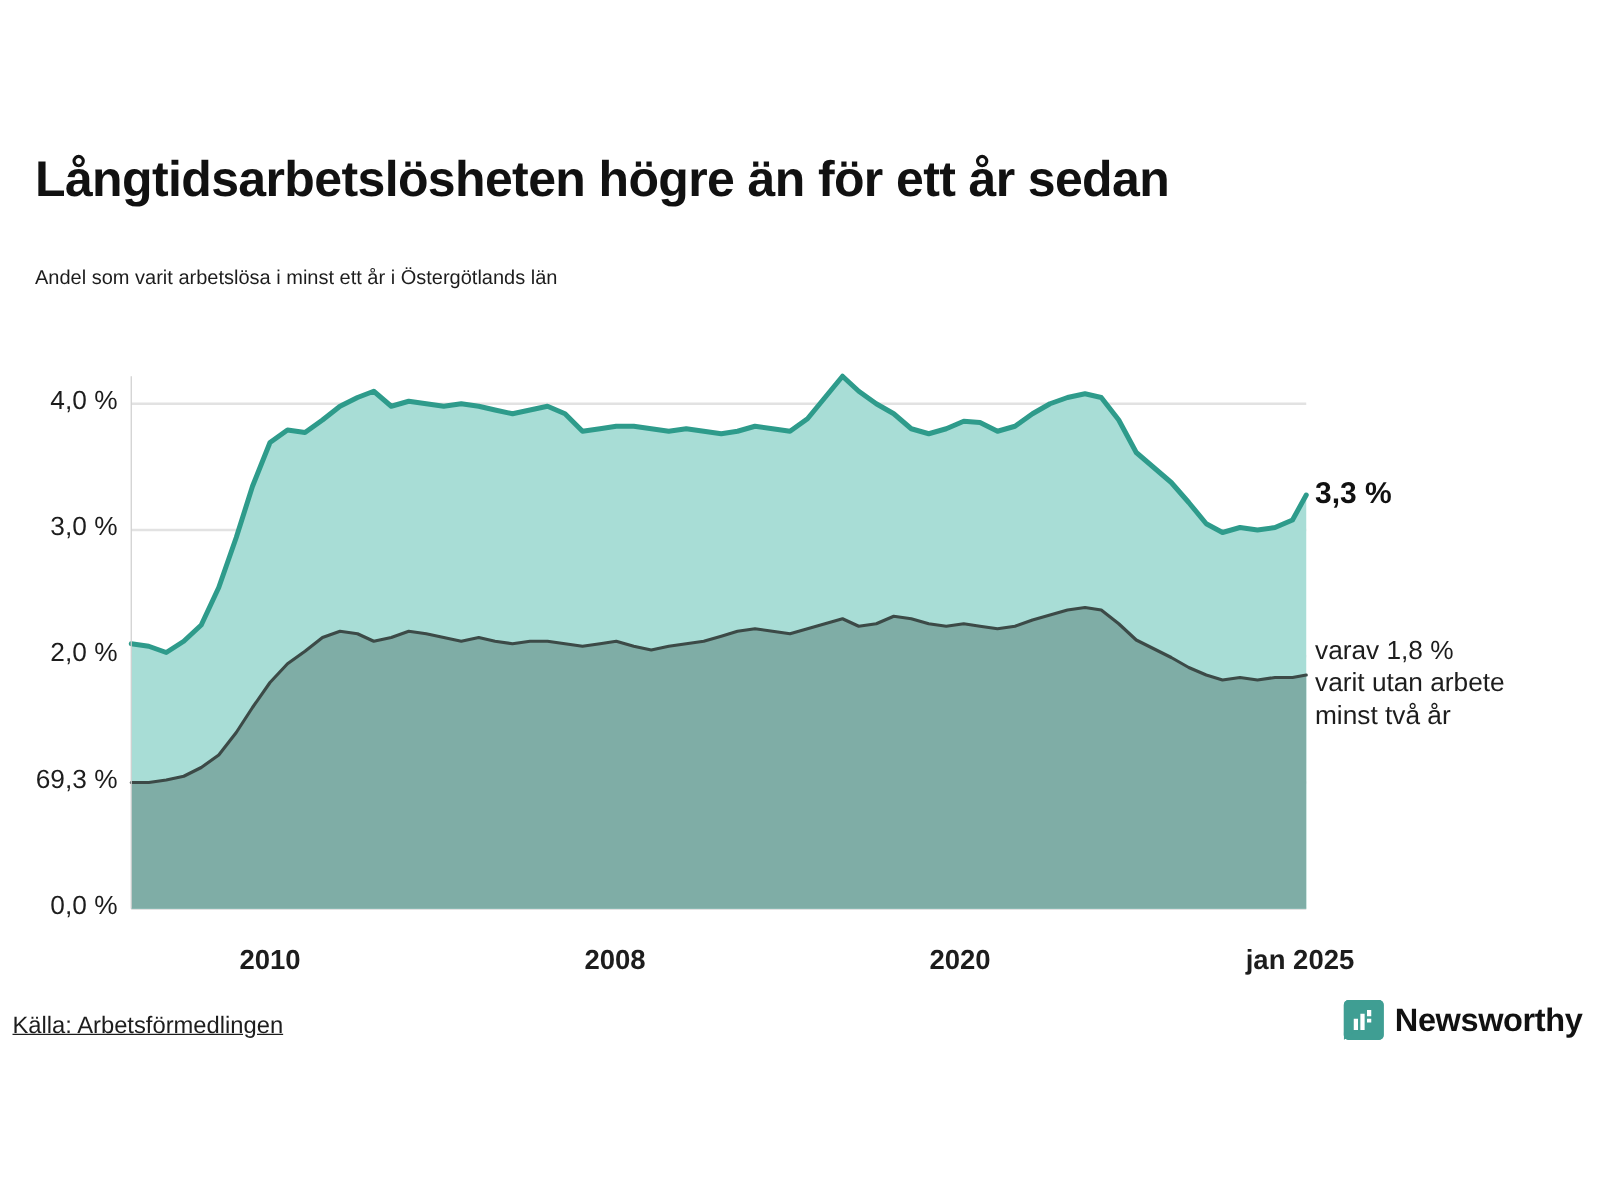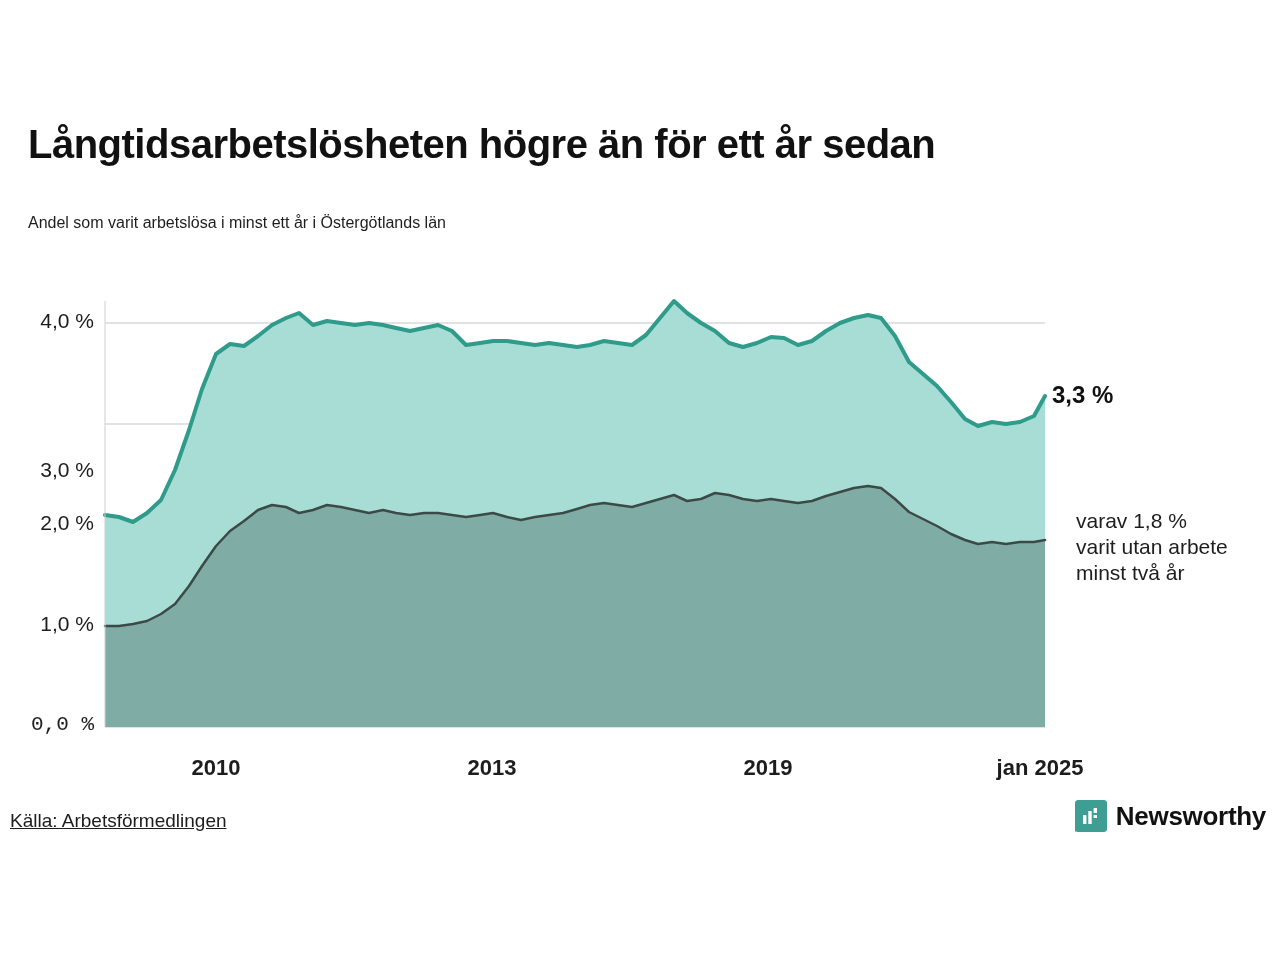--- a/index.html
+++ b/index.html
@@ -81,21 +81,20 @@
     text-align: right;
   }
   .annot-sub {
     position: absolute;
     left: 1052px;
     top: 508px;
     font-size: 21px;
     line-height: 26px;
     color: #1d1d1d;
     white-space: nowrap;
-    margin-left: 24px;
   }
   .source {
     position: absolute;
     left: 10px;
     top: 810px;
     font-size: 19px;
     color: #1d1d1d;
     white-space: nowrap;
     text-decoration: underline;
   }
@@ -150,29 +149,29 @@
       </g>
 
       <g>
         <path d="M105,341 L119,341 L133,339 L147,336 L161,329 L175,319 L189,301 L202,281 L216,261 L230,246 L244,236 L258,225 L272,220 L286,222 L299,228 L313,225 L327,220 L341,222 L355,225 L369,228 L383,225 L396,228 L410,230 L424,228 L438,228 L452,230 L466,232 L480,230 L493,228 L507,232 L521,235 L535,232 L549,230 L563,228 L577,224 L590,220 L604,218 L618,220 L632,222 L646,218 L660,214 L674,210 L687,216 L701,214 L715,208 L729,210 L743,214 L757,216 L771,214 L784,216 L798,218 L812,216 L826,211 L840,207 L854,203 L868,201 L881,203 L895,214 L909,227 L923,234 L937,241 L951,249 L965,255 L978,259 L992,257 L1006,259 L1020,257 L1034,257 L1045,255 L1045,442 L105,442 Z" fill="#7fada6" stroke="none"></path>
         <path d="M105,341 L119,341 L133,339 L147,336 L161,329 L175,319 L189,301 L202,281 L216,261 L230,246 L244,236 L258,225 L272,220 L286,222 L299,228 L313,225 L327,220 L341,222 L355,225 L369,228 L383,225 L396,228 L410,230 L424,228 L438,228 L452,230 L466,232 L480,230 L493,228 L507,232 L521,235 L535,232 L549,230 L563,228 L577,224 L590,220 L604,218 L618,220 L632,222 L646,218 L660,214 L674,210 L687,216 L701,214 L715,208 L729,210 L743,214 L757,216 L771,214 L784,216 L798,218 L812,216 L826,211 L840,207 L854,203 L868,201 L881,203 L895,214 L909,227 L923,234 L937,241 L951,249 L965,255 L978,259 L992,257 L1006,259 L1020,257 L1034,257 L1045,255" fill="none" stroke="#3c4a47" stroke-width="2.5" stroke-linejoin="round" stroke-linecap="round"></path>
       </g>
 
       <line x1="105" y1="16" x2="105" y2="442" stroke="#cfcfcf" stroke-width="1"></line>
     </svg>
 
-    <div class="y-label" style="top: 428px; font-family: Liberation Mono, monospace;">0,0 %</div>
-    <div class="y-label" style="top: 327px;">1,0 %</div>
+    <div class="y-label" style="top: 428px;">0,0 %</div>
+    <div class="y-label" style="top: 327px;">69,3 %</div>
     <div class="y-label" style="top: 226px;">2,0 %</div>
-    <div class="y-label" style="top: 125px; margin-top: 48px;">3,0 %</div>
+    <div class="y-label" style="top: 125px;">3,0 %</div>
     <div class="y-label" style="top: 24px; text-align: right;">4,0 %</div>
 
     <div class="x-label" style="left: 216px;">2010</div>
-    <div class="x-label" style="left: 492px;">2013</div>
-    <div class="x-label" style="left: 768px;">2019</div>
+    <div class="x-label" style="left: 492px;">2008</div>
+    <div class="x-label" style="left: 768px;">2020</div>
     <div class="x-label" style="left: 1040px;">jan 2025</div>
   </div>
 
   <div class="annot-main">3,3 %</div>
 
   <div class="annot-sub">
     <div>varav 1,8 %</div>
     <div>varit utan arbete</div>
     <div>minst två år</div>
   </div>

